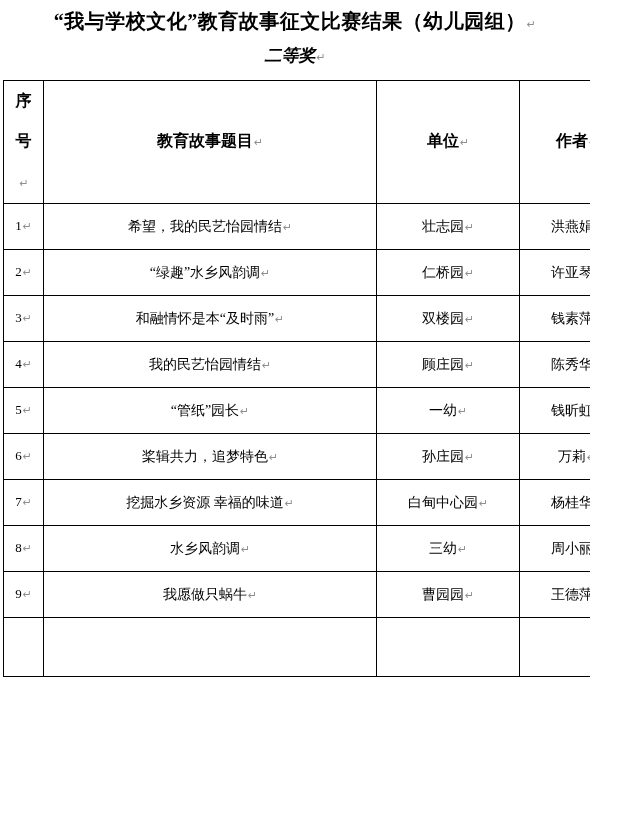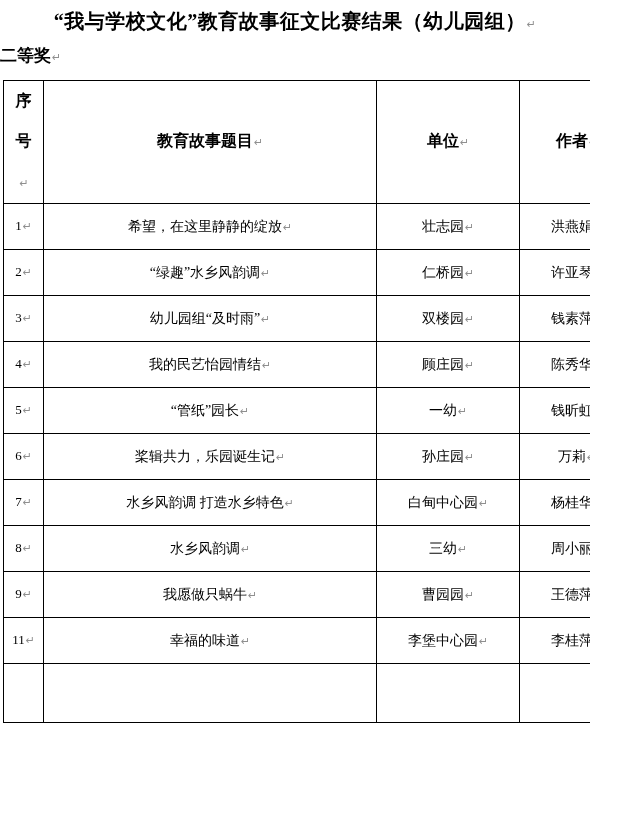--- a/index.html
+++ b/index.html
@@ -24,23 +24,25 @@
     margin-top: 10px;
     text-align: center;
     font-weight: bold;
     font-size: 20px;
     letter-spacing: 0.5px;
     line-height: 1.15;
     white-space: nowrap;
   }
   .doc-subtitle {
     margin-top: 13px;
+    text-align: center;
     font-weight: bold;
     font-size: 17px;
     line-height: 1.15;
+    font-style: italic;
   }
   .pilcrow {
     font-family: "DejaVu Sans", sans-serif;
     font-weight: normal;
     color: #8f8f8f;
     font-size: 11px;
     margin-left: 1px;
     vertical-align: baseline;
   }
   table.results {
@@ -107,79 +109,73 @@
       <tr>
         <th class="th-no"><span>序号</span><span class="pilcrow">↵</span></th>
         <th><span>教育故事题目</span><span class="pilcrow">↵</span></th>
         <th><span>单位</span><span class="pilcrow">↵</span></th>
         <th><span>作者</span><span class="pilcrow">↵</span></th>
       </tr>
     </thead>
     <tbody>
         <tr>
           <td class="cell-no"><span>1</span><span class="pilcrow">↵</span></td>
-          <td><span>希望，在这里静静的绽放</span><span class="pilcrow">↵</span></td>
+          <td><span>希望，我的民艺怡园情结</span><span class="pilcrow">↵</span></td>
           <td><span>壮志园</span><span class="pilcrow">↵</span></td>
           <td><span>洪燕娟</span><span class="pilcrow">↵</span></td>
         </tr>
         <tr>
           <td class="cell-no"><span>2</span><span class="pilcrow">↵</span></td>
           <td><span>“绿趣”水乡风韵调</span><span class="pilcrow">↵</span></td>
           <td><span>仁桥园</span><span class="pilcrow">↵</span></td>
           <td><span>许亚琴</span><span class="pilcrow">↵</span></td>
         </tr>
         <tr>
           <td class="cell-no"><span>3</span><span class="pilcrow">↵</span></td>
-          <td><span>幼儿园组“及时雨”</span><span class="pilcrow">↵</span></td>
+          <td><span>和融情怀是本“及时雨”</span><span class="pilcrow">↵</span></td>
           <td><span>双楼园</span><span class="pilcrow">↵</span></td>
           <td><span>钱素萍</span><span class="pilcrow">↵</span></td>
         </tr>
         <tr>
           <td class="cell-no"><span>4</span><span class="pilcrow">↵</span></td>
           <td><span>我的民艺怡园情结</span><span class="pilcrow">↵</span></td>
           <td><span>顾庄园</span><span class="pilcrow">↵</span></td>
           <td><span>陈秀华</span><span class="pilcrow">↵</span></td>
         </tr>
         <tr>
           <td class="cell-no"><span>5</span><span class="pilcrow">↵</span></td>
           <td><span>“管纸”园长</span><span class="pilcrow">↵</span></td>
           <td><span>一幼</span><span class="pilcrow">↵</span></td>
           <td><span>钱昕虹</span><span class="pilcrow">↵</span></td>
         </tr>
         <tr>
           <td class="cell-no"><span>6</span><span class="pilcrow">↵</span></td>
-          <td><span>桨辑共力，乐园诞生记</span><span class="pilcrow">↵</span></td>
+          <td><span>桨辑共力，追梦特色</span><span class="pilcrow">↵</span></td>
           <td><span>孙庄园</span><span class="pilcrow">↵</span></td>
           <td><span>万莉</span><span class="pilcrow">↵</span></td>
         </tr>
         <tr>
           <td class="cell-no"><span>7</span><span class="pilcrow">↵</span></td>
-          <td><span>水乡风韵调 打造水乡特色</span><span class="pilcrow">↵</span></td>
+          <td><span>挖掘水乡资源 幸福的味道</span><span class="pilcrow">↵</span></td>
           <td><span>白甸中心园</span><span class="pilcrow">↵</span></td>
           <td><span>杨桂华</span><span class="pilcrow">↵</span></td>
         </tr>
         <tr>
           <td class="cell-no"><span>8</span><span class="pilcrow">↵</span></td>
           <td><span>水乡风韵调</span><span class="pilcrow">↵</span></td>
           <td><span>三幼</span><span class="pilcrow">↵</span></td>
           <td><span>周小丽</span><span class="pilcrow">↵</span></td>
         </tr>
         <tr>
           <td class="cell-no"><span>9</span><span class="pilcrow">↵</span></td>
           <td><span>我愿做只蜗牛</span><span class="pilcrow">↵</span></td>
           <td><span>曹园园</span><span class="pilcrow">↵</span></td>
           <td><span>王德萍</span><span class="pilcrow">↵</span></td>
         </tr>
         <tr>
-          <td class="cell-no"><span>11</span><span class="pilcrow">↵</span></td>
-          <td><span>幸福的味道</span><span class="pilcrow">↵</span></td>
-          <td><span>李堡中心园</span><span class="pilcrow">↵</span></td>
-          <td><span>李桂萍</span><span class="pilcrow">↵</span></td>
-        </tr>
-        <tr>
           <td class="cell-no"></td>
           <td></td>
           <td></td>
           <td></td>
         </tr>
       </tbody>
   </table>
 
 </div>
 

